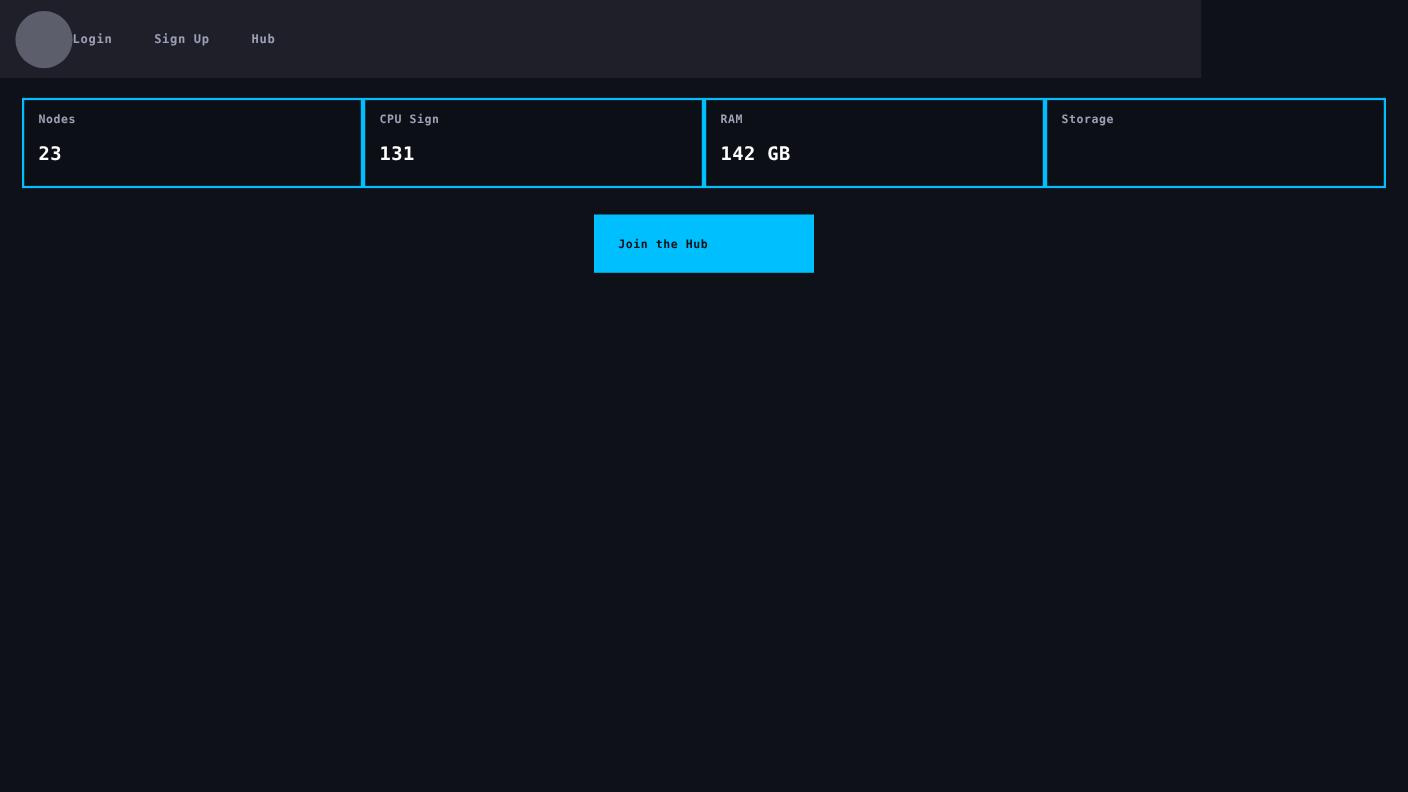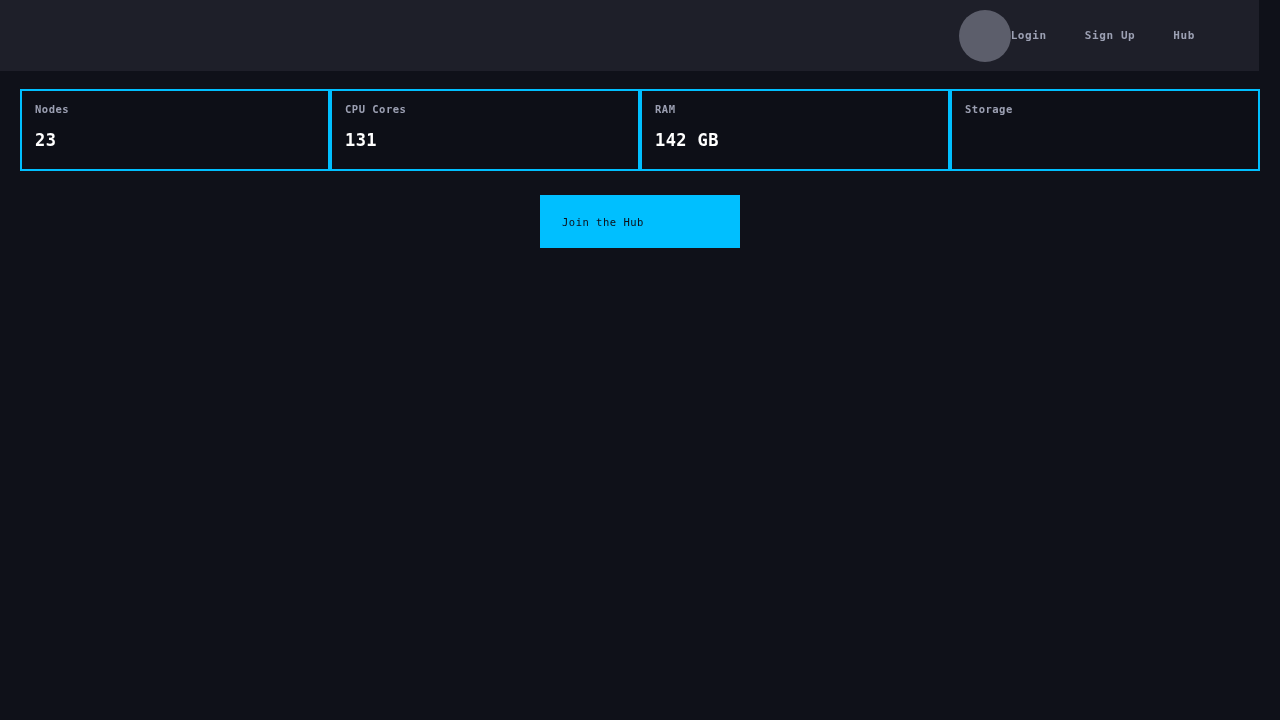--- a/index.html
+++ b/index.html
@@ -8,26 +8,26 @@
   html, body {
     width: 1280px;
     height: 720px;
     background: #0f1119;
     font-family: "DejaVu Sans Mono", "Liberation Mono", monospace;
     overflow: hidden;
   }
 
   
   .site-header {
-    width: 1259px;
+    width: 1092px;
     height: 71px;
     background: #1e1f29;
     display: flex;
     align-items: center;
-    justify-content: flex-end;
+    justify-content: flex-start;
     padding: 0 16px 0 14px;
   }
 
   .brand-avatar {
     width: 52px;
     height: 52px;
     border-radius: 50%;
     background: #5c5e6b;
     flex: 0 0 auto;
   }
@@ -162,21 +162,21 @@
   }
 
   .cta-button {
     width: 200px;
     height: 53px;
     background: #00bfff;
     border: none;
     color: #0d0f17;
     font-family: "DejaVu Sans Mono", "Liberation Mono", monospace;
     font-size: 10.5px;
-    font-weight: normal;
+    font-weight: bold;
     letter-spacing: 0.5px;
     text-align: left;
     padding: 0 0 0 22px;
     cursor: pointer;
     display: flex;
     align-items: center;
   }
 </style>
 </head>
 <body>
@@ -191,21 +191,21 @@
 </header>
 
 <main class="page-body">
 
   <section class="stats-row">
     <div class="stat-card">
       <div class="stat-label">Nodes</div>
       <div class="stat-value">23</div>
     </div>
     <div class="stat-card">
-      <div class="stat-label">CPU Cores</div>
+      <div class="stat-label">CPU Sign</div>
       <div class="stat-value">131</div>
     </div>
     <div class="stat-card">
       <div class="stat-label">RAM</div>
       <div class="stat-value">142 GB</div>
     </div>
     <div class="stat-card">
       <div class="stat-label">Storage</div>
     </div>
   </section>

